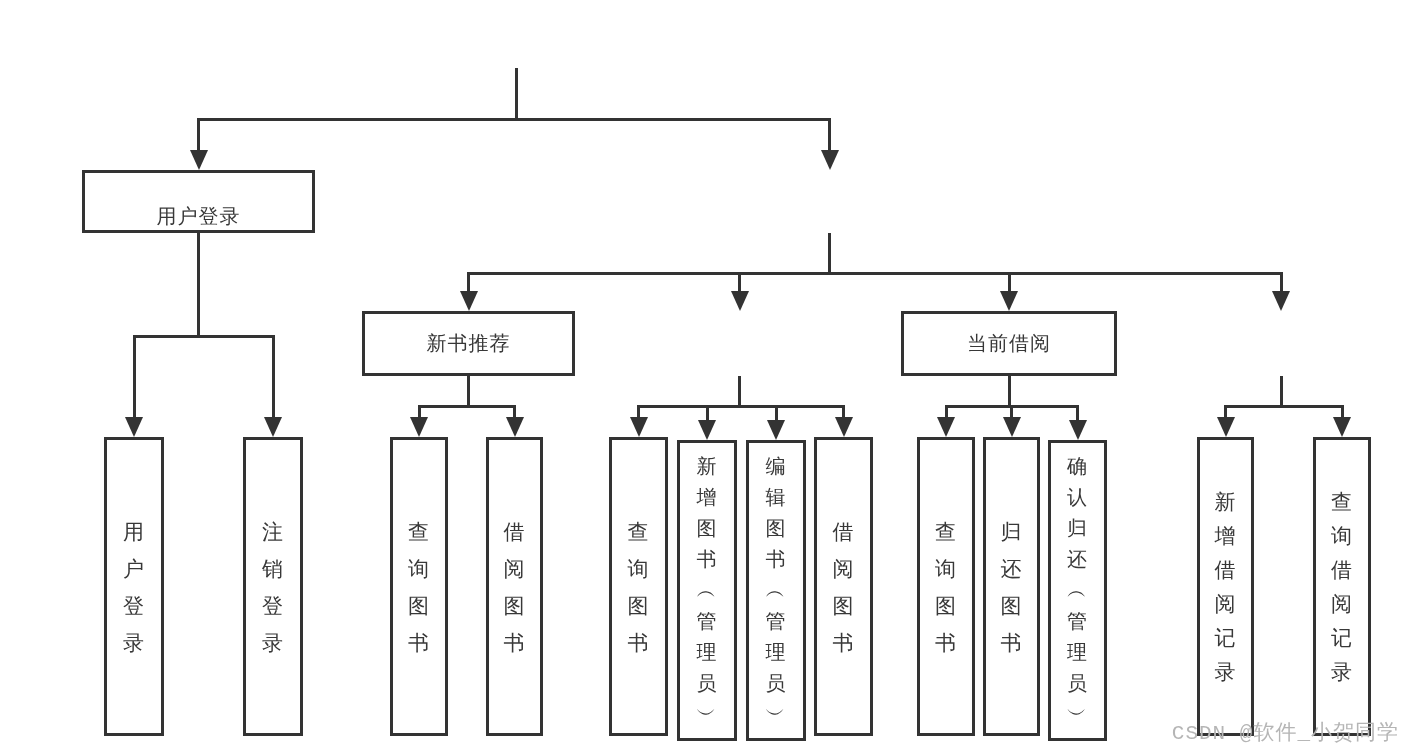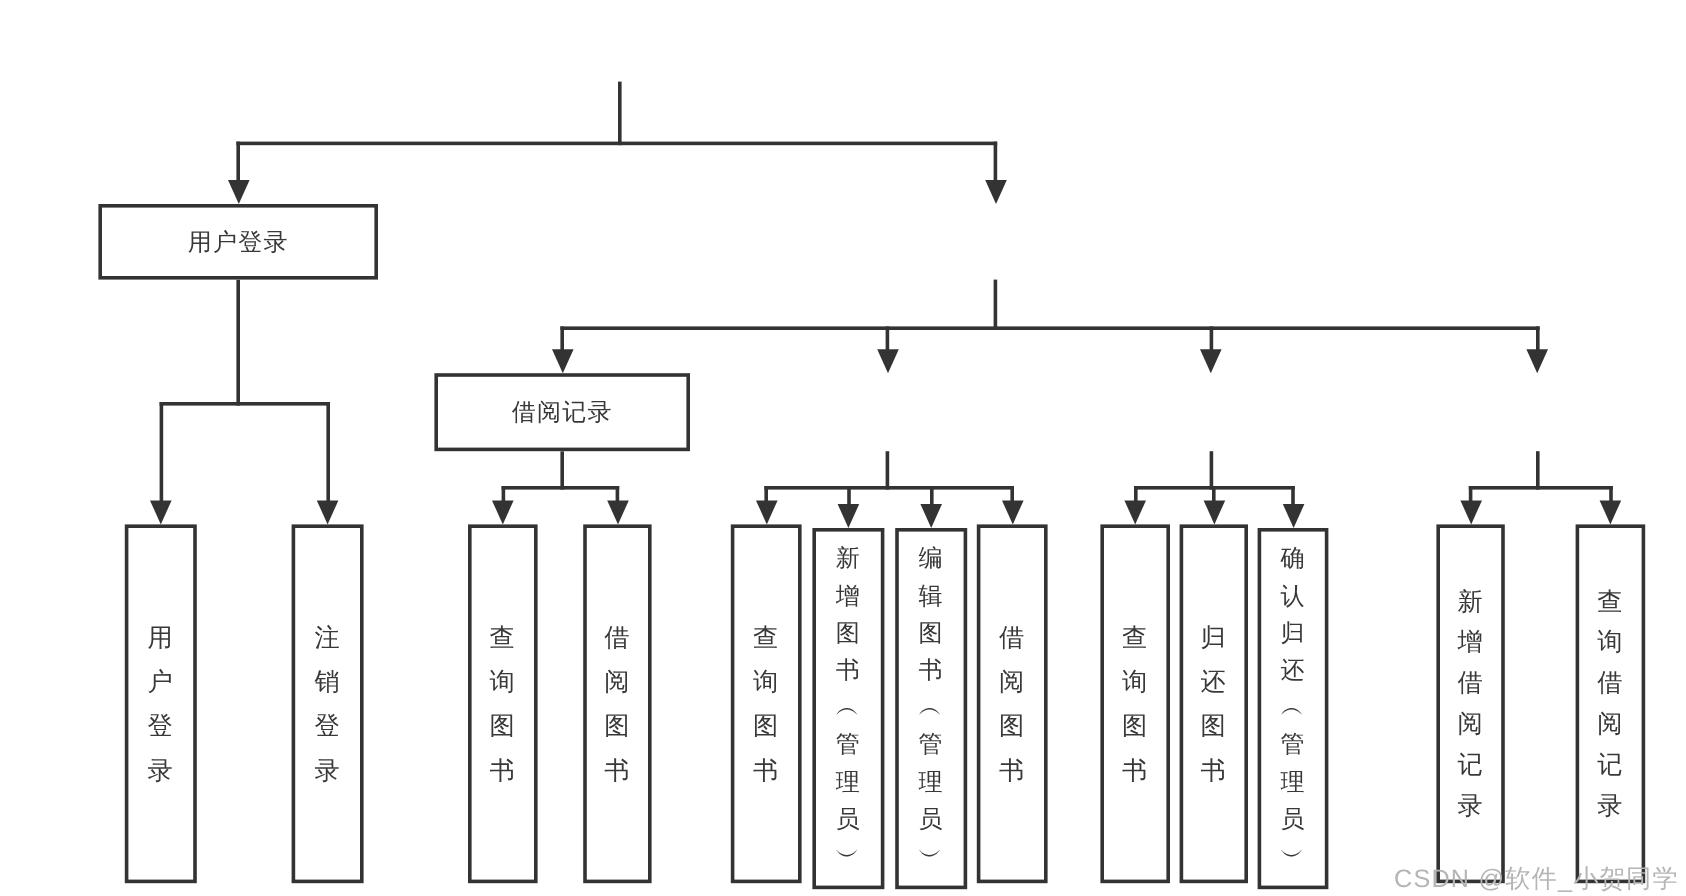--- a/index.html
+++ b/index.html
@@ -51,32 +51,36 @@
     z-index: 1;
   }
   .watermark {
     position: absolute;
     right: 6px;
     bottom: 1px;
     font-size: 21px;
     color: var(--wm, #b5b5b5);
     z-index: 5;
     letter-spacing: 1px;
+    font-family: Liberation Mono, monospace;
   }
 </style>
 </head>
 <body>
 
 <div id="canvas">
   <div class="watermark">CSDN @软件_小贺同学</div>
-    <div class="node" style="left: 82px; top: 170px; width: 233px; height: 63px;">
+    <div class="node" style="left: 82px; top: 170px; width: 233px; height: 63px; align-items: flex-end;">
       <span>用户登录</span>
     </div>
     <div class="node" style="left: 362px; top: 311px; width: 213px; height: 65px;">
-      <span>借阅记录</span>
+      <span>新书推荐</span>
+    </div>
+    <div class="node" style="left: 901px; top: 311px; width: 216px; height: 65px;">
+      <span>当前借阅</span>
     </div>
     <div class="node" style="left: 104px; top: 437px; width: 60px; height: 299px;">
       <span class="vtext">用
 户
 登
 录</span>
     </div>
     <div class="node" style="left: 243px; top: 437px; width: 60px; height: 299px;">
       <span class="vtext">注
 销

